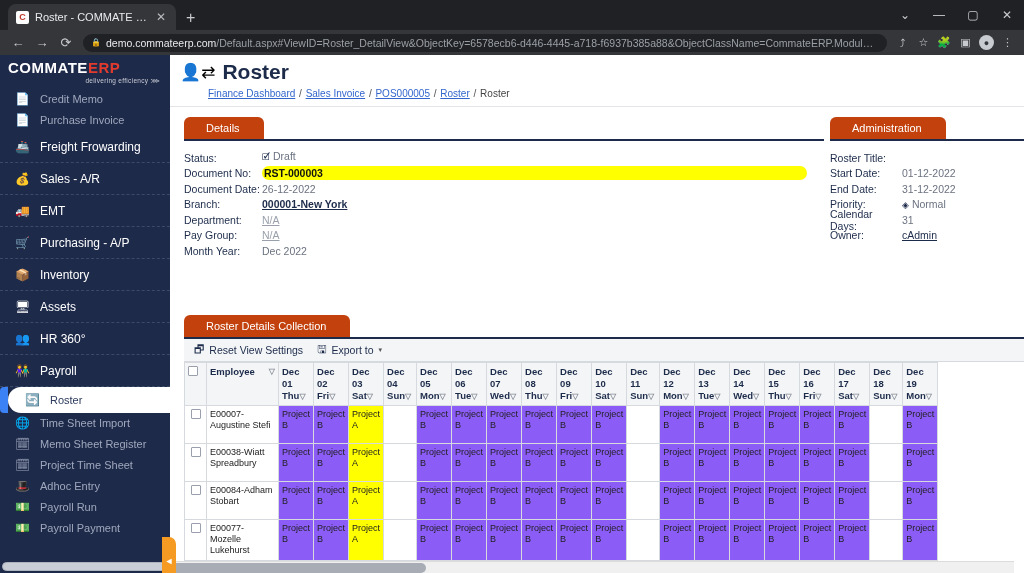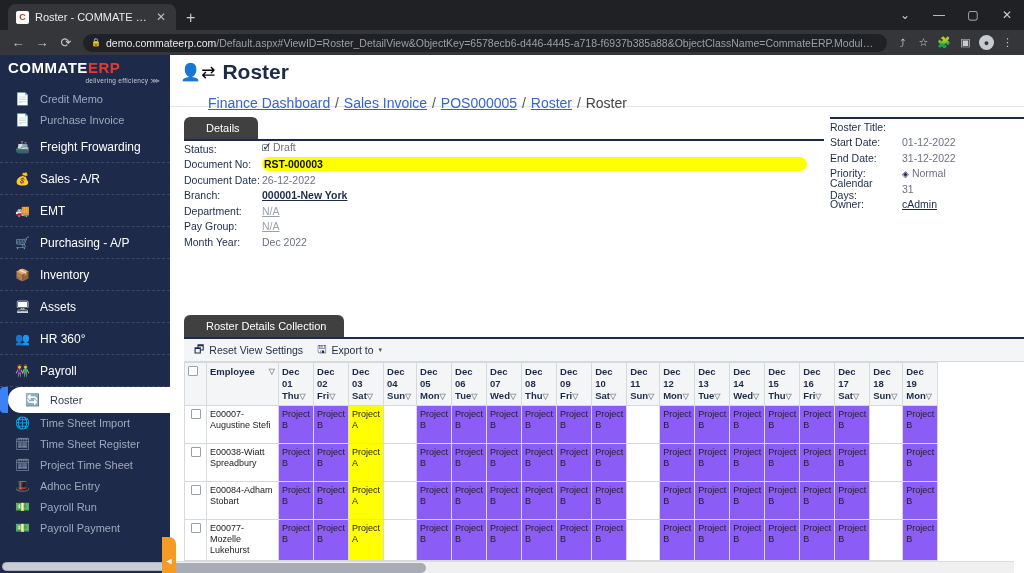--- a/index.html
+++ b/index.html
@@ -139,38 +139,38 @@
     position: absolute; left: 170px; top: 0; right: 0; bottom: 0;
     background: #fff; overflow: hidden;
   }
   .page-head {
     padding: 6px 0 6px 10px; border-bottom: 1px solid #e3e5e8;
     height: 52px;
   }
   .page-title-row { display: flex; align-items: center; gap: 7px; }
   .page-ico { font-size: 17px; line-height: 1; }
   .page-title { font-size: 21px; font-weight: bold; color: #1c2b4a; line-height: 1.05; }
-  .crumbs { font-size: 14px; color: #444; margin-top: 12px; padding-left: 28px; }
+  .crumbs { font-size: 10px; color: #444; margin-top: 5px; padding-left: 28px; }
   .crumbs a { color: #3366cc; text-decoration: underline; }
   .crumbs .sep { color: #555; padding: 0 1px; }
   .crumbs .cur { color: #444; }
 
   
   .panel-wrap { position: relative; }
   .tabhead {
-    display: inline-block; background: #404040; color: #fff;
-    font-size: 11px; padding: 5px 18px 5px 22px;
+    display: inline-block; background: #c2410c; color: #fff;
+    font-size: 11px; padding: 5px 24px 5px 22px;
     border-radius: 6px 6px 0 0;
   }
   .tabline { border-top: 2px solid #1e2a4a; }
 
   .details-panel { position: absolute; left: 14px; top: 62px; width: 640px; }
   .admin-panel { position: absolute; left: 660px; top: 62px; width: 194px; }
 
-  .kv { font-size: 10.5px; color: #1c2b4a; }
+  .kv { margin-top: 9px; font-size: 10.5px; color: #1c2b4a; }
   .kv-row { display: flex; align-items: center; height: 15.5px; }
   .kv-k { width: 78px; flex: 0 0 auto; color: #1c2b4a; }
   .admin-panel .kv-k { width: 72px; }
   .kv-v { color: #6b7280; }
   .kv-v.link { color: #1c2b4a; font-weight: bold; text-decoration: underline; }
   .kv-v.na { color: #9aa0ab; text-decoration: underline; text-align: center; }
   .kv-v.owner { color: #1c2b4a; text-decoration: underline; }
   .hl {
     background: #ffff00; color: #111; font-weight: bold;
     display: inline-block; width: 545px; padding: 1px 2px;
@@ -327,21 +327,21 @@
           <div class="nav-item active">
             <span class="nav-ico">🔄</span>
             <span>Roster</span>
           </div>
           <div class="nav-item">
             <span class="nav-ico">🌐</span>
             <span>Time Sheet Import</span>
           </div>
           <div class="nav-item">
             <span class="nav-ico">🗓</span>
-            <span>Time Sheet Register</span>
+            <span>Memo Sheet Register</span>
           </div>
           <div class="nav-item">
             <span class="nav-ico">🗓</span>
             <span>Project Time Sheet</span>
           </div>
           <div class="nav-item">
             <span class="nav-ico">🎩</span>
             <span>Adhoc Entry</span>
           </div>
           <div class="nav-item">
@@ -398,20 +398,21 @@
               <span><span class="kv-v na">N/A</span></span>
             </div>
             <div class="kv-row">
               <span class="kv-k">Month Year:</span>
               <span><span class="kv-v">Dec 2022</span></span>
             </div>
           </div>
       </div>
 
       <div class="admin-panel panel-wrap">
+        <div><span class="tabhead">Administration</span></div>
         <div class="tabline"></div>
         <div class="kv" id="admin-kv">
             <div class="kv-row">
               <span class="kv-k">Roster Title:</span>
               <span><span class="kv-v"></span></span>
             </div>
             <div class="kv-row">
               <span class="kv-k">Start Date:</span>
               <span><span class="kv-v">01-12-2022</span></span>
             </div>

